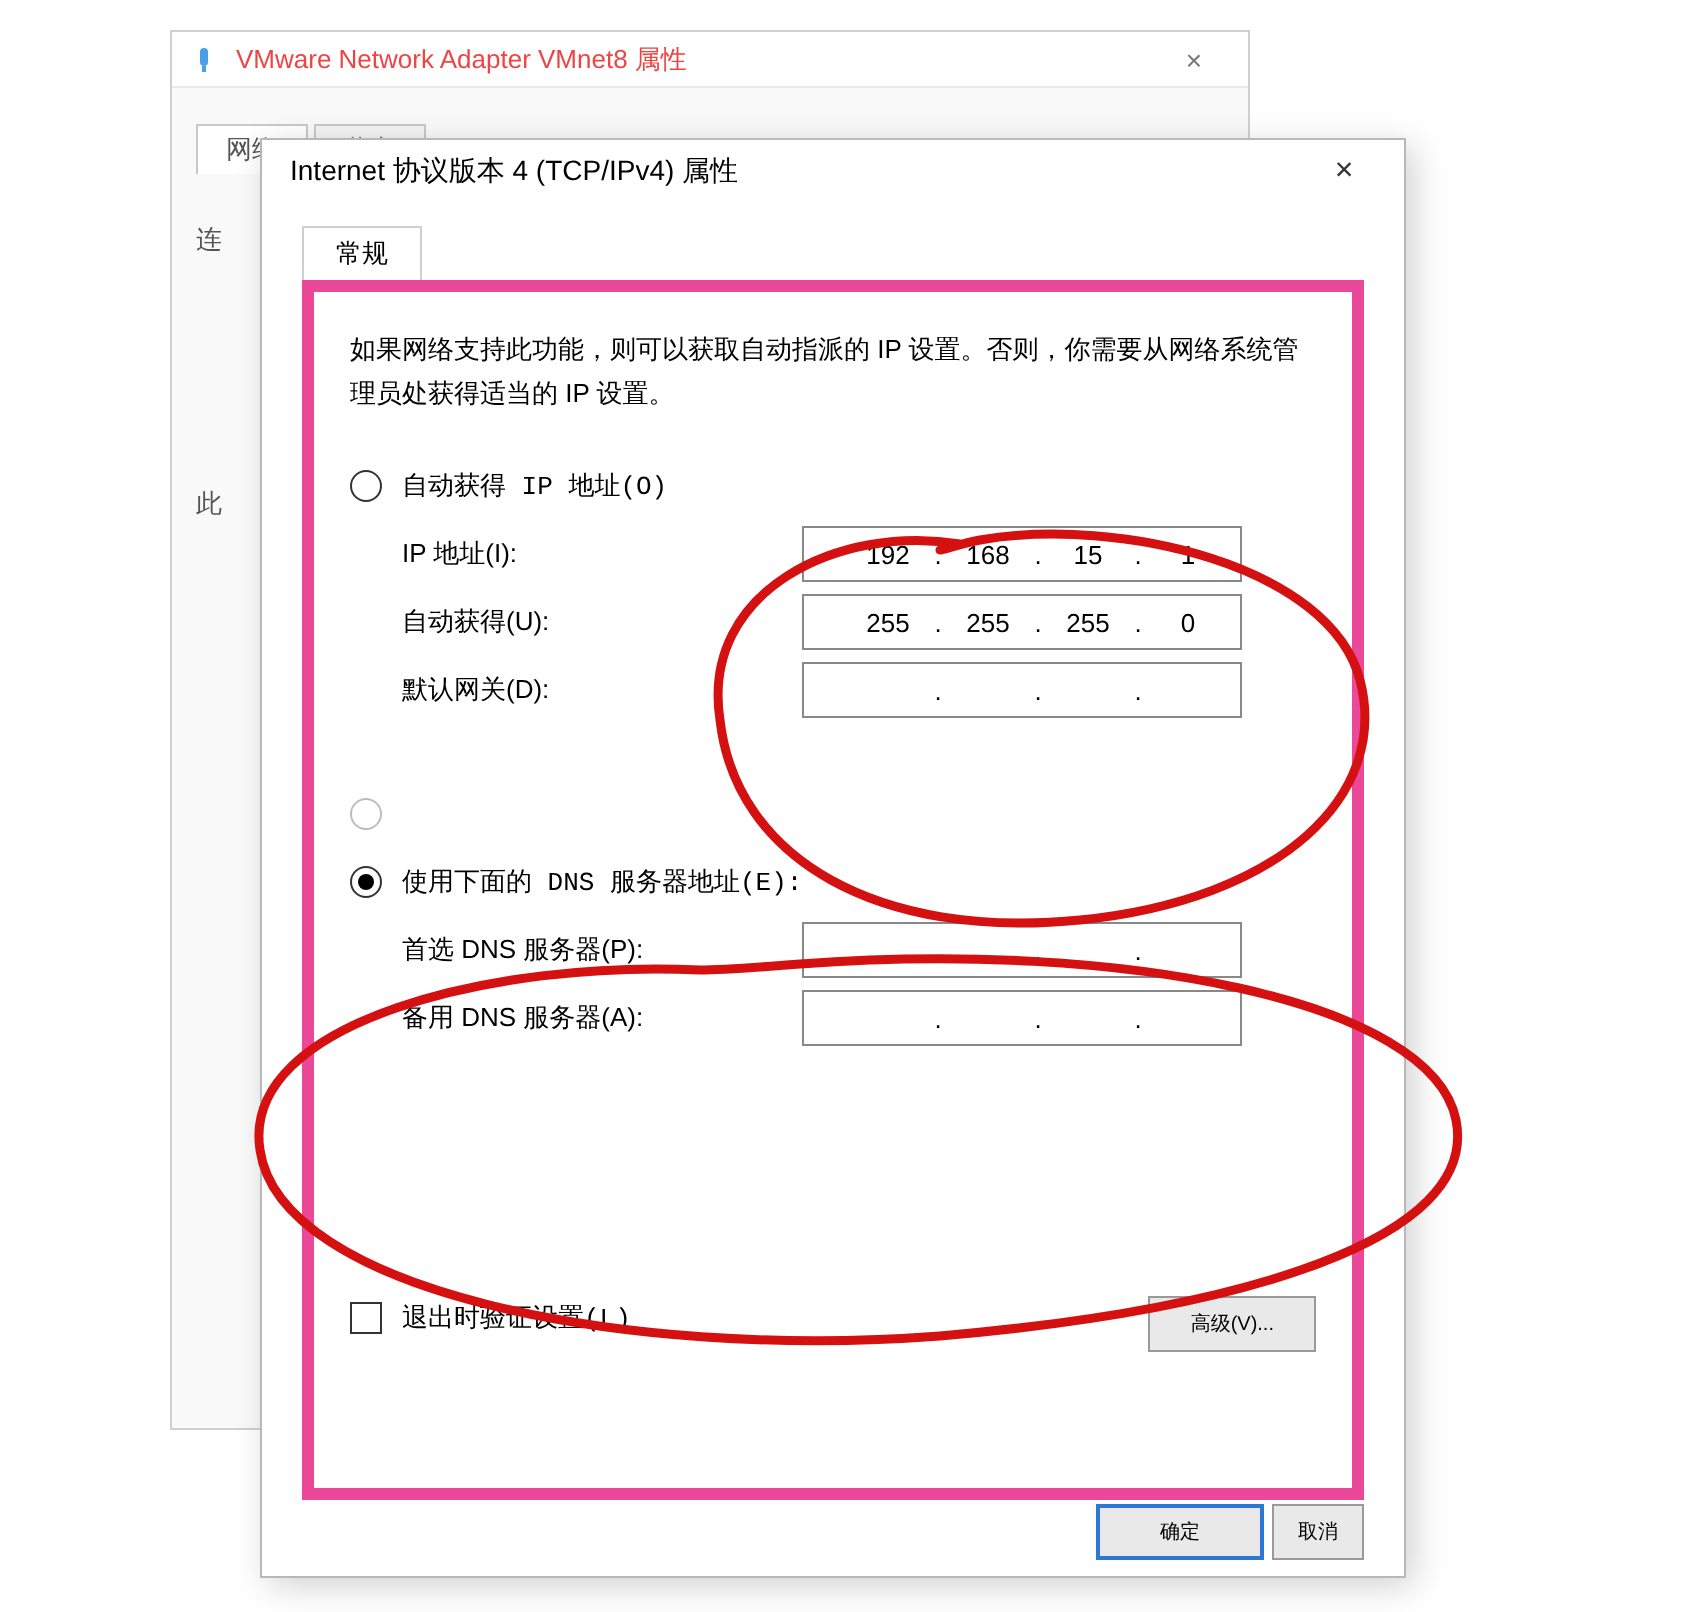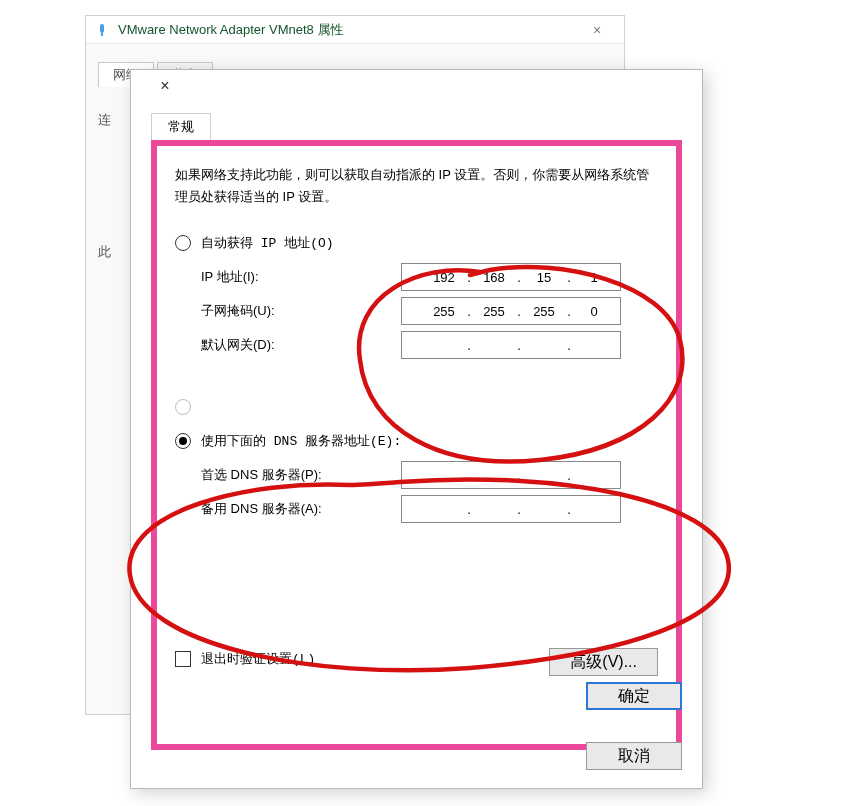--- a/index.html
+++ b/index.html
@@ -23,21 +23,21 @@
     }
     .back-titlebar {
       height: 28px; display: flex; align-items: center;
       padding: 0 8px; background: #fff;
       border-bottom: 1px solid #e8e8e8;
     }
     .back-titlebar .icon {
       width: 16px; height: 16px; margin-right: 8px;
       display:inline-flex;align-items:center;justify-content:center;
     }
-    .back-titlebar .title { flex:1; font-size:13px; color:#14532d; }
+    .back-titlebar .title { flex:1; font-size:13px; color:#ef4444; }
     .back-closex { width:38px; text-align:center; color:#777; cursor:pointer; font-size:14px;}
     .back-body { padding: 10px 12px; color:#555;}
     .back-tabs { margin-top:8px; }
     .back-tab {
       display:inline-block; border:1px solid #c8c8c8;
       border-bottom:none; padding:3px 14px; font-size:13px;
       background:#fff; margin-right:-1px;
     }
     .back-tab.inactive{ color:#888; background:#f4f4f4;}
     .back-label { margin-top:24px; font-size:13px;}
@@ -90,27 +90,27 @@
     .field-row .flabel{ width:200px; font-size:13px;}
     .ip-box{
       width:220px;height:28px;border:1px solid #888;
       display:flex;align-items:center;justify-content:center;
       font-family: Tahoma, sans-serif; font-size:13px;background:#fff;padding-left:16px;
     }
     .ip-box span.oct{ width:42px; text-align:center; }
     .ip-box span.dot{ width:8px; text-align:center; }
     .adv-btn, .btn {
       border:1px solid #999; background:#e9e9e9;
-      height:28px; padding:0 20px; font-size:16px;
+      height:28px; padding:0 20px; font-size:10px;
       cursor:pointer; display:inline-flex; align-items:center; justify-content:center;
     }
     .adv-row{ position:absolute; right:18px; bottom:68px;}
     .check-bottom{ position:absolute; left:18px; bottom:68px;}
     .footer{
-      position:absolute; right:20px; bottom:18px; display:flex; gap:32px;flex-direction:column;
+      position:absolute; right:20px; bottom:8px; display:flex; gap:4px;
     }
     .btn.primary{ background:#e9e9e9; border:2px solid #2a77d6; padding:0 30px;}
     .btn.secondary{ padding:0 12px;}
     
     .ink{ position:absolute; pointer-events:none; }
     .ink svg { overflow:visible; }
     .ink path, .ink ellipse { stroke:#d41010; stroke-width:4.5; fill:none; stroke-linecap:round;}
   </style>
 </head>
 <body>
@@ -132,20 +132,21 @@
       <span class="back-tab inactive">共享</span>
     </div>
     <div class="back-label">连</div>
     <div style="height:90px;"></div>
     <div class="back-label">此</div>
   </div>
 </div>
 
 <div class="front-window">
   <div class="front-titlebar">
+    <span class="title">Internet 协议版本 4 (TCP/IPv4) 属性</span>
     <span class="front-close">×</span>
   </div>
   <div class="dlg-body">
     <div class="dlg-tabs">
       <span class="dlg-tab">常规</span>
     </div>
     <div class="dlg-inner">
       <div class="desc">如果网络支持此功能，则可以获取自动指派的 IP 设置。否则，你需要从网络系统管理员处获得适当的 IP 设置。</div>
 
       <div class="group">
@@ -159,21 +160,21 @@
             <span class="oct">192</span>
               <span class="dot">.</span>
             <span class="oct">168</span>
               <span class="dot">.</span>
             <span class="oct">15</span>
               <span class="dot">.</span>
             <span class="oct">1</span>
           </span>
         </div>
         <div class="field-row">
-          <span class="flabel">子网掩码(U):</span>
+          <span class="flabel">自动获得(U):</span>
           <span class="ip-box">
             <span class="oct">255</span>
               <span class="dot">.</span>
             <span class="oct">255</span>
               <span class="dot">.</span>
             <span class="oct">255</span>
               <span class="dot">.</span>
             <span class="oct">0</span>
           </span>
         </div>

